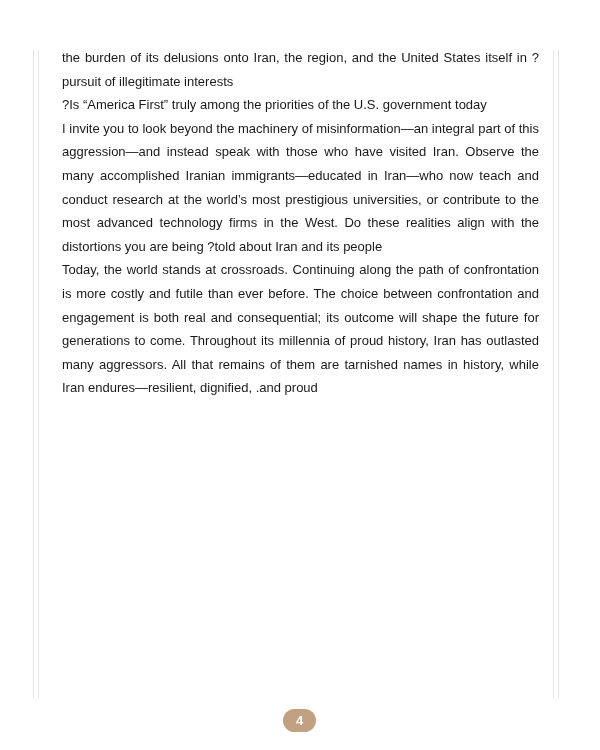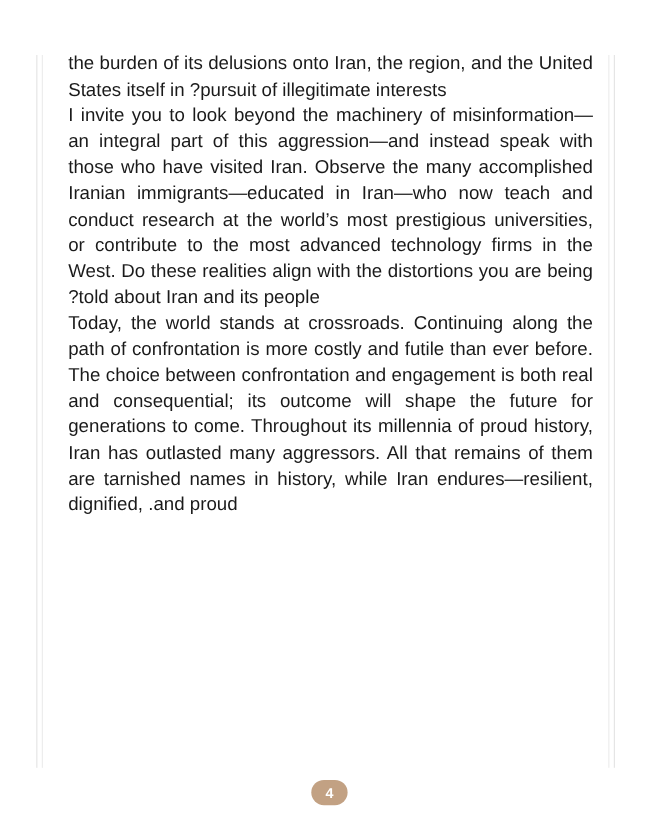--- a/index.html
+++ b/index.html
@@ -32,21 +32,21 @@
     margin: 0 4px;
     border-left: 1px solid #ebebeb;
     border-right: 1px solid #ebebeb;
   }
   
   .text-block {
     position: absolute;
     left: 62px;
     top: 46px;
     width: 477px;
-    font-size: 17px;
+    font-size: 13px;
     line-height: 23.6px;
     color: #1a1a1a;
     text-align: justify;
   }
   .text-block p {
     margin: 0;
     padding: 0;
   }
   
   .page-badge {
@@ -69,20 +69,21 @@
 <body>
 
 <div class="screen">
 
   <div class="page-frame">
     <div class="page-frame-inner"></div>
   </div>
 
   <div class="text-block" style="color: rgb(26, 26, 26);">
     <p>the burden of its delusions onto Iran, the region, and the United States itself in ?pursuit of illegitimate interests</p>
+    <p>?Is “America First” truly among the priorities of the U.S. government today</p>
     <p>I invite you to look beyond the machinery of misinformation—an integral part of this aggression—and instead speak with those who have visited Iran. Observe the many accomplished Iranian immigrants—educated in Iran—who now teach and conduct research at the world’s most prestigious universities, or contribute to the most advanced technology firms in the West. Do these realities align with the distortions you are being ?told about Iran and its people</p>
     <p>Today, the world stands at crossroads. Continuing along the path of confrontation is more costly and futile than ever before. The choice between confrontation and engagement is both real and consequential; its outcome will shape the future for generations to come. Throughout its millennia of proud history, Iran has outlasted many aggressors. All that remains of them are tarnished names in history, while Iran endures—resilient, dignified, .and proud</p>
   </div>
 
   <div class="page-badge" style="background: rgb(194, 161, 131); color: rgb(255, 255, 255);">
     <span>4</span>
   </div>
 
 </div>
 

